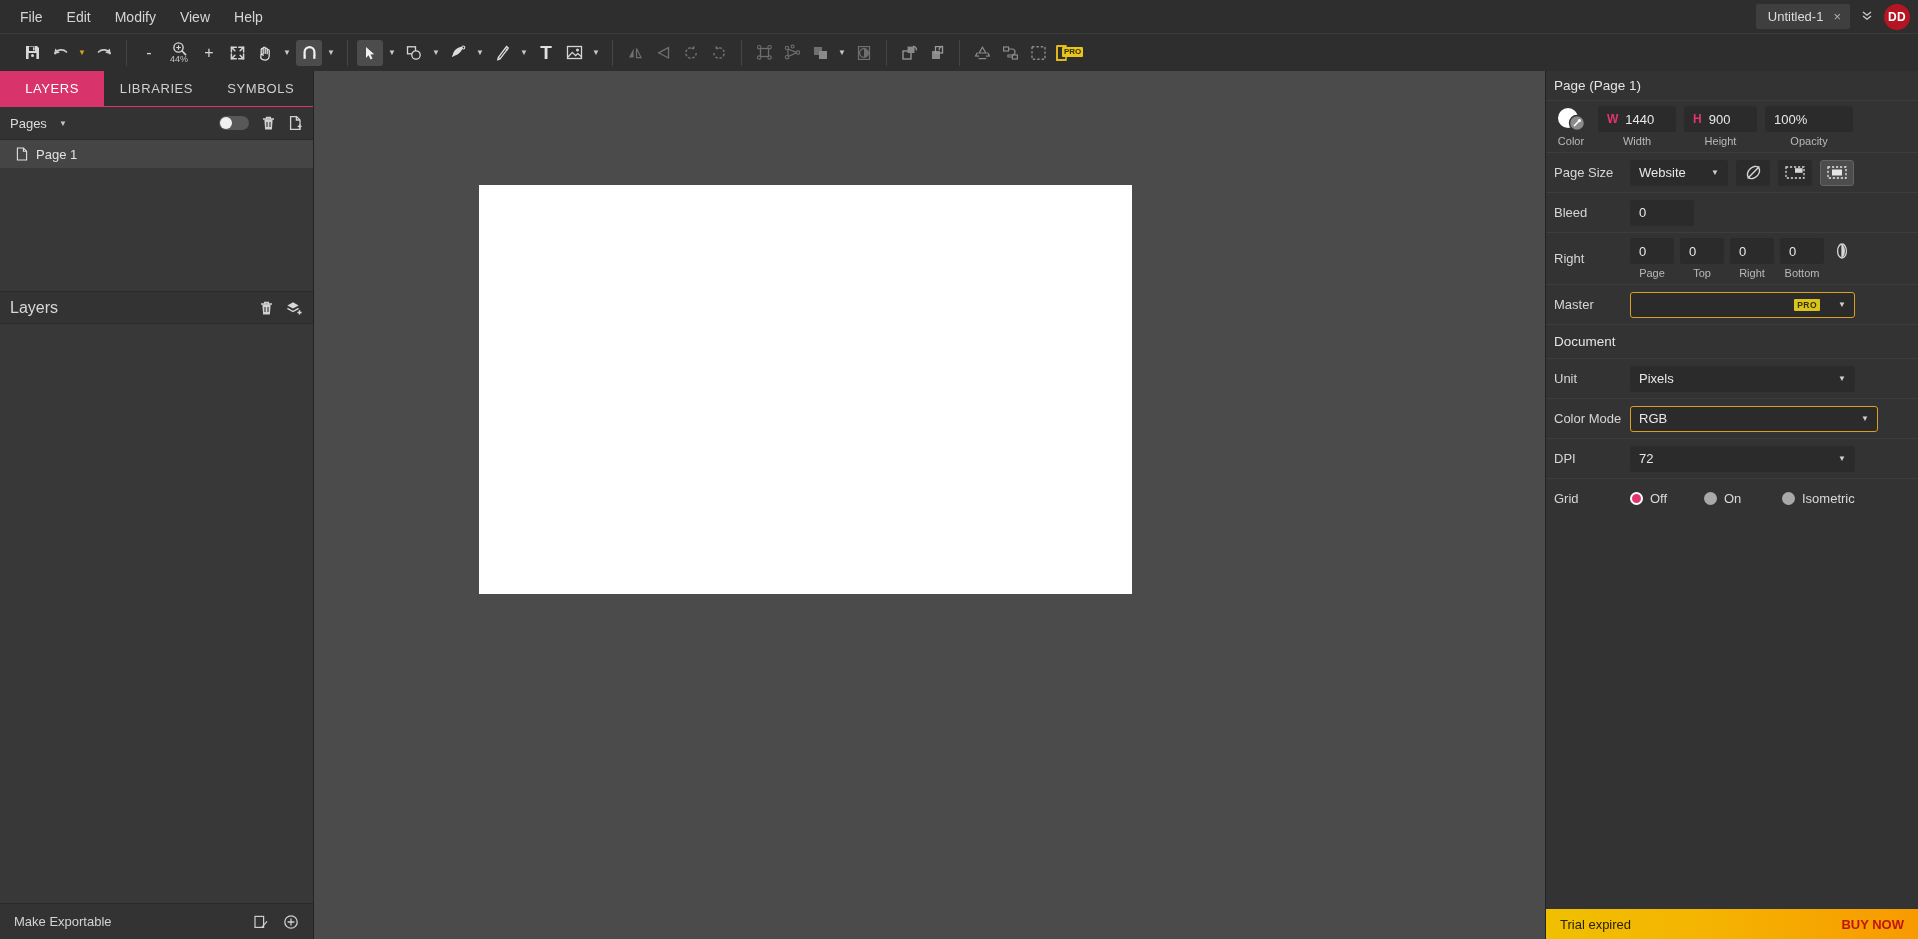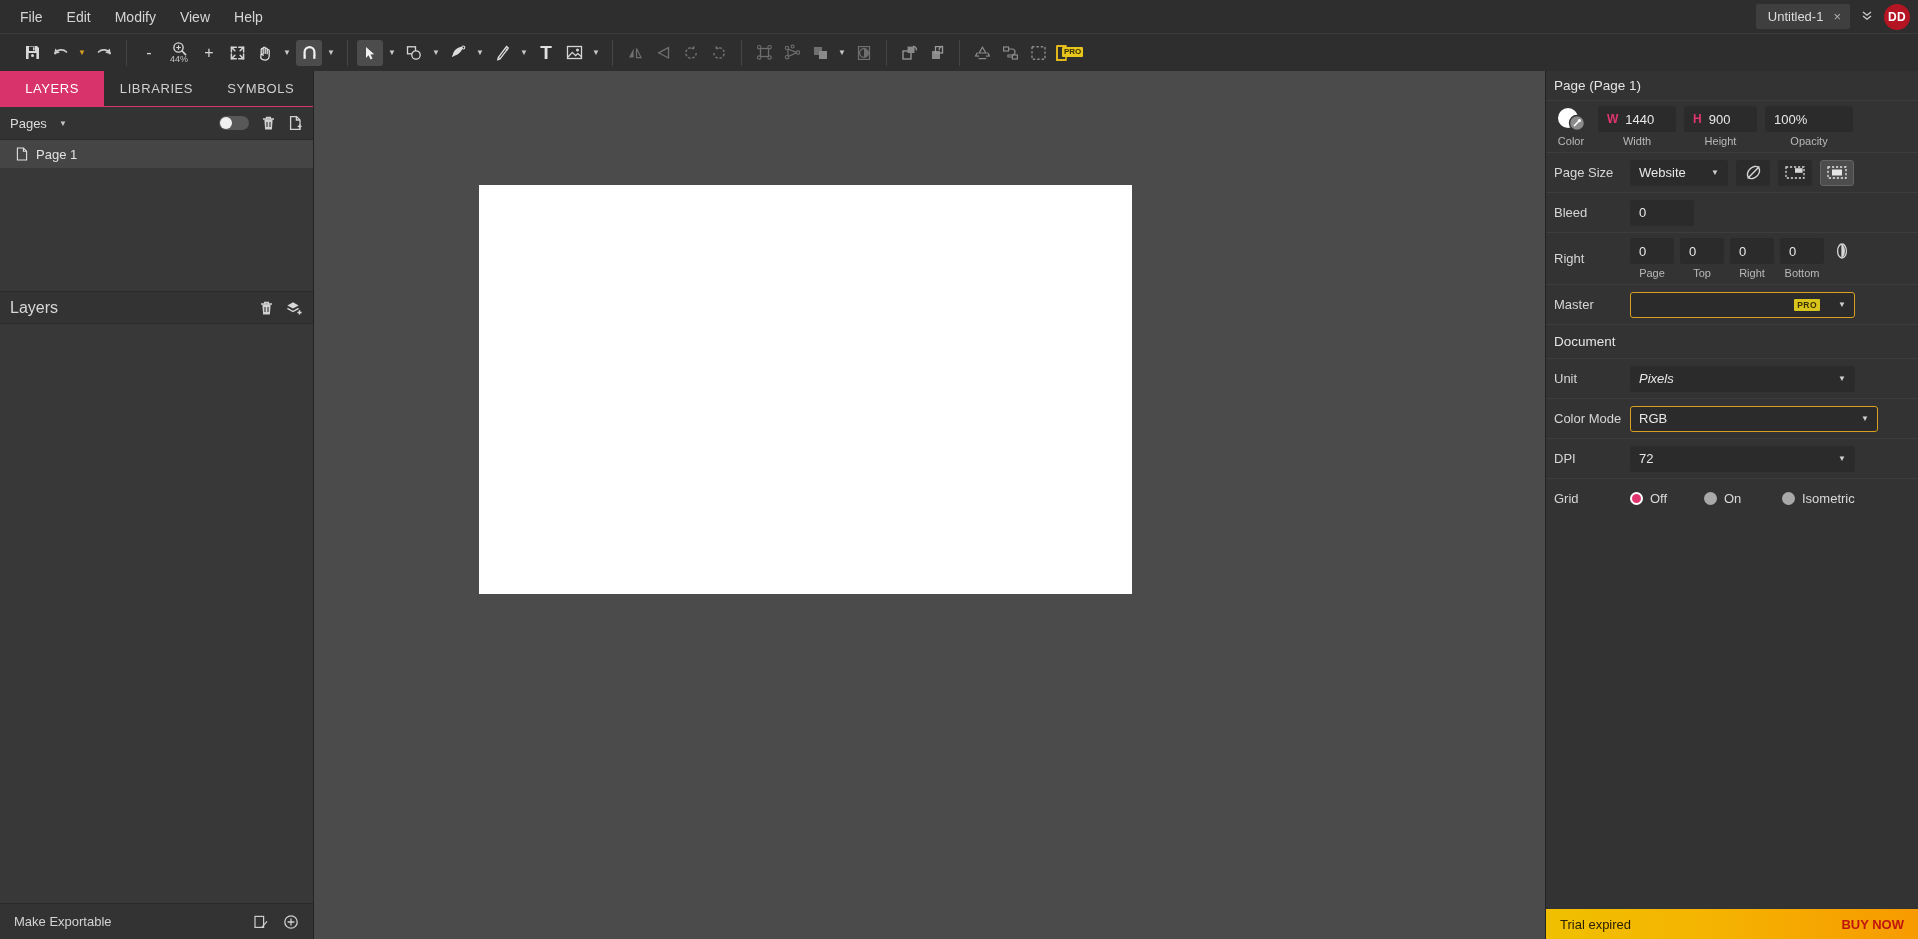--- a/index.html
+++ b/index.html
@@ -641,21 +641,21 @@
             <span class="pro-badge">PRO</span>
             <span class="dcaret">▼</span>
           </span>
         </div>
       </div>
 
       <div class="sec-title" style="border-top:1px solid #3d3d3d; height:34px;">Document</div>
 
       <div class="row">
         <span class="rlabel">Unit</span>
-        <div class="dd" style="width:225px;font-style:italic;">
+        <div class="dd" style="width:225px;">
           <span>Pixels</span>
           <span class="dcaret">▼</span>
         </div>
       </div>
 
       <div class="row">
         <span class="rlabel">Color Mode</span>
         <div class="dd gold" style="width:248px;">
           <span>RGB</span>
           <span class="dcaret">▼</span>

